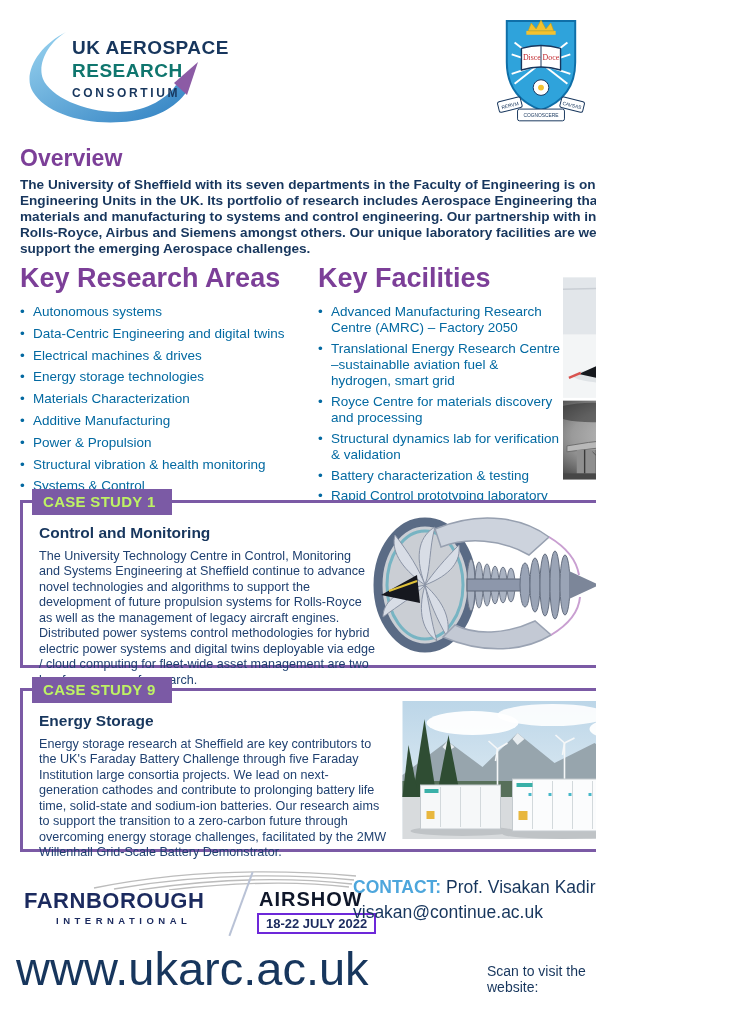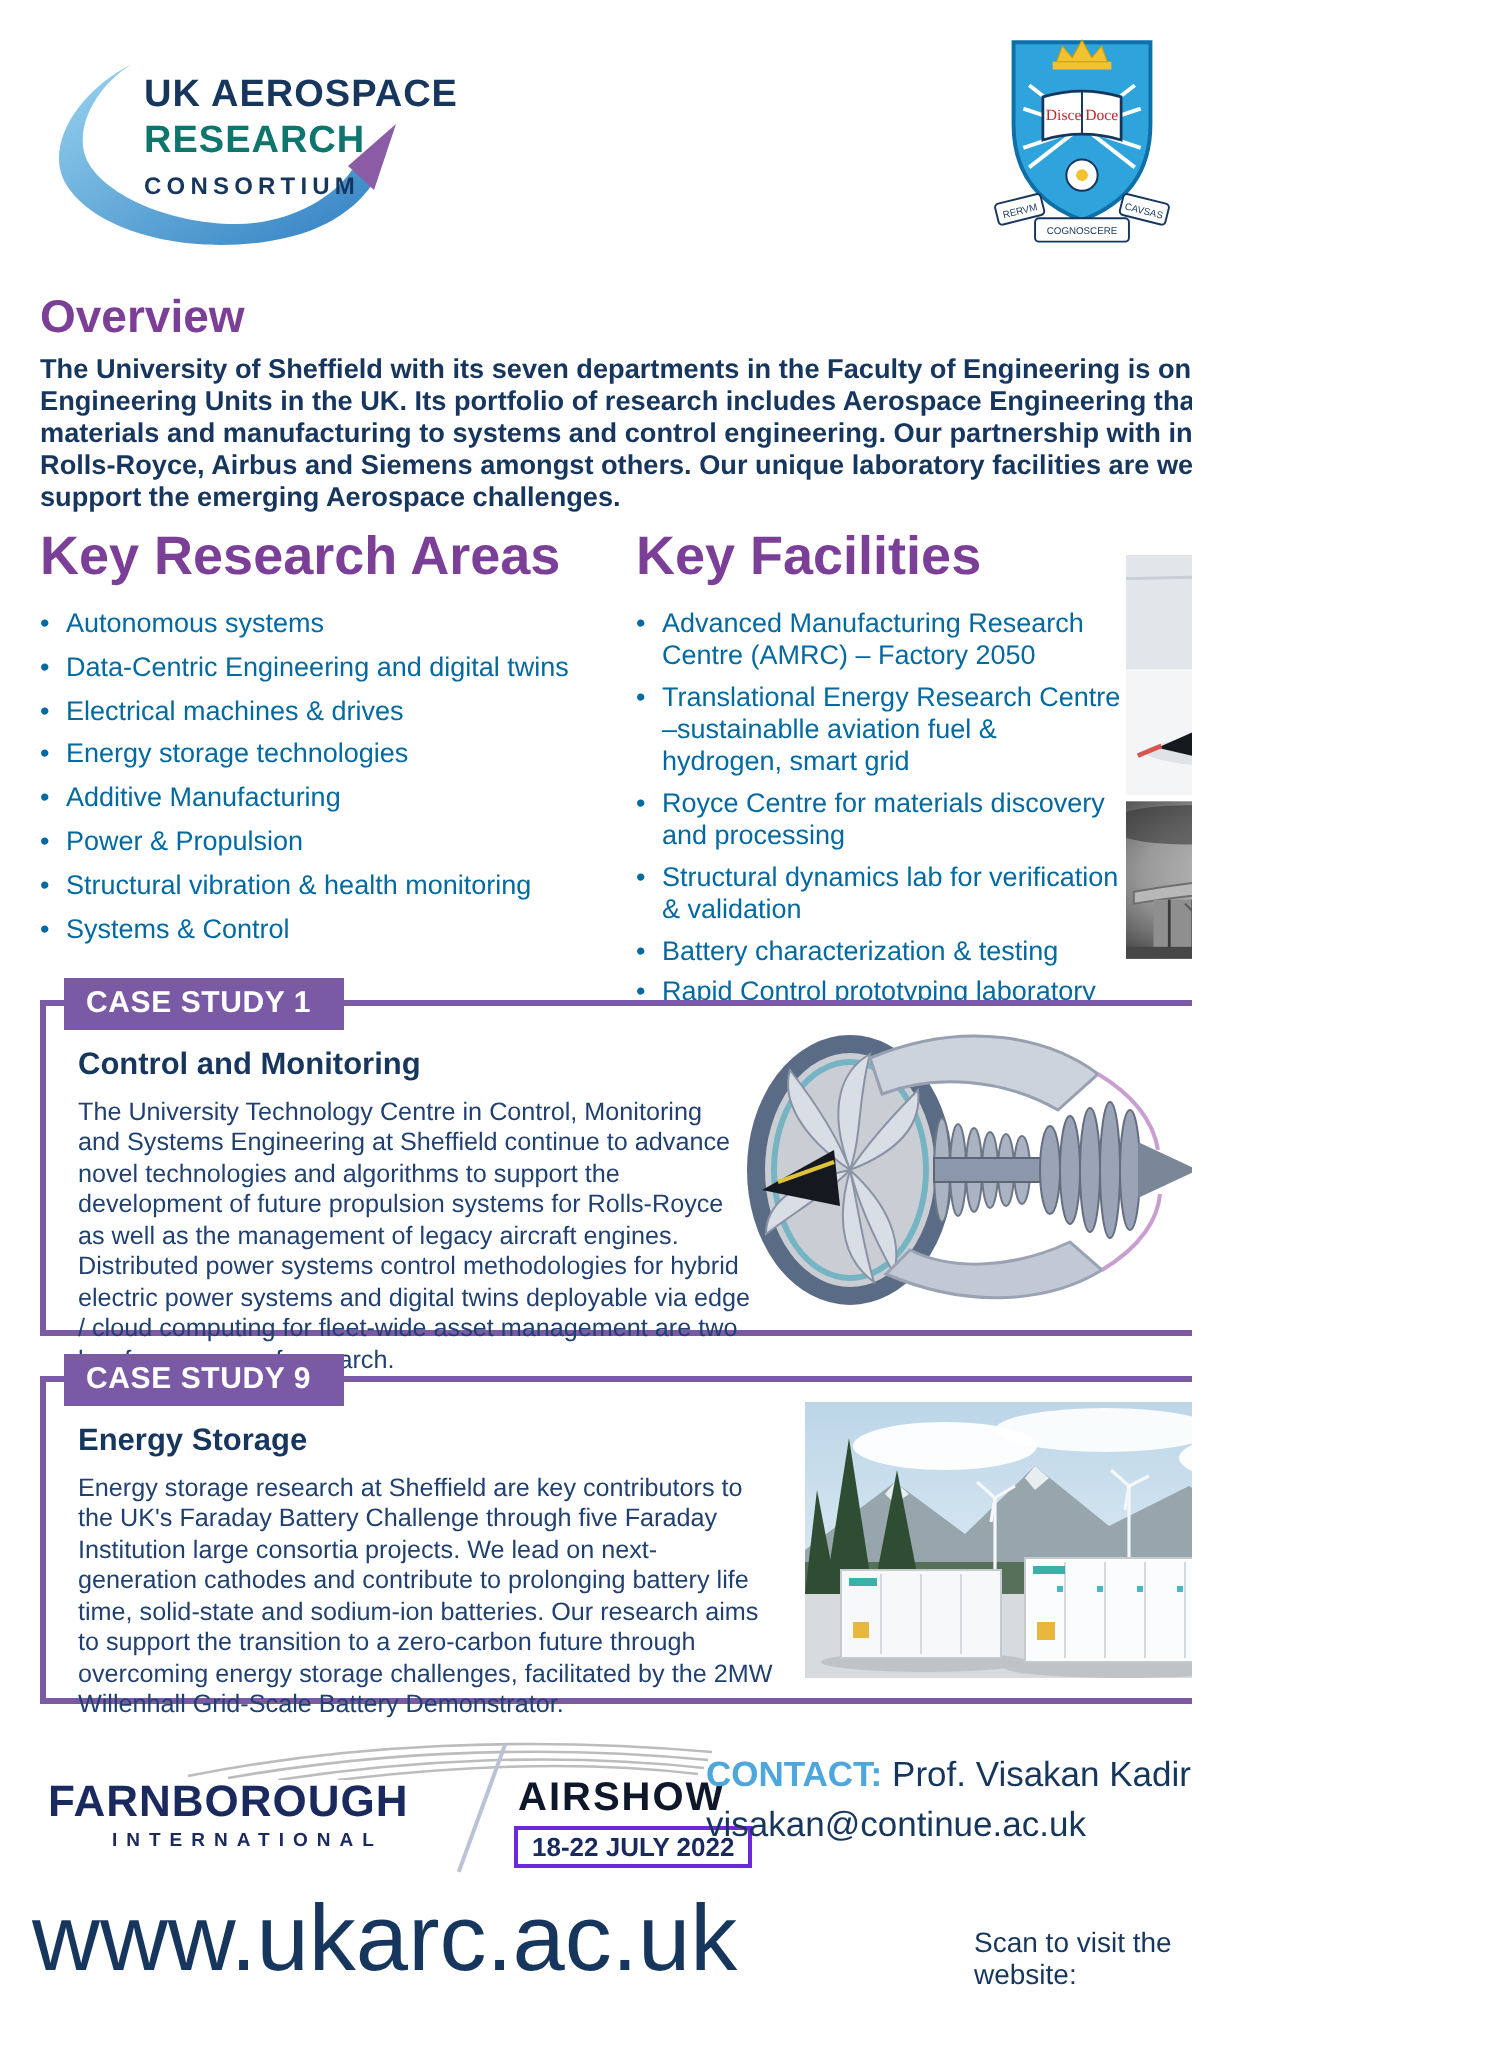--- a/index.html
+++ b/index.html
@@ -34,21 +34,21 @@
   .kf-list li{margin-bottom:4.5px;}
 
   .photos{position:absolute;left:563px;top:277px;width:179px;}
   .photos svg{display:block;}
   .photo2{margin-top:2px;}
 
   
   .case{position:absolute;left:20px;width:705px;background:#fff;border:3px solid #7B5AA5;}
   .case1{top:500px;height:162px;}
   .case2{top:688px;height:158px;}
-  .cs-tag{position:absolute;left:9px;top:-14px;background:#7B5AA5;color:#ffffff;font-weight:bold;
+  .cs-tag{position:absolute;left:9px;top:-14px;background:#7B5AA5;color:#bef264;font-weight:bold;
           font-size:15px;letter-spacing:.3px;padding:4px 16px 5px 11px;}
   .cs-title{position:absolute;left:16px;top:21px;color:#17365D;font-weight:bold;font-size:15.5px;}
   .cs-body{position:absolute;left:16px;top:46px;width:336px;color:#1F4070;font-size:12.6px;line-height:1.23;}
   .case2 .cs-body{width:348px;}
   .engine-wrap{position:absolute;left:350px;top:2px;width:235px;height:158px;}
   .bat-wrap{position:absolute;left:378px;top:10px;width:303px;height:138px;}
 
   
   .farn{position:absolute;left:24px;top:868px;width:345px;height:78px;}
   .farn-swoosh{position:absolute;left:60px;top:0;width:275px;height:22px;}
@@ -122,20 +122,21 @@
 
   <div class="h-purple ov-title">Overview</div>
   <div class="ov-body">The University of Sheffield with its seven departments in the Faculty of Engineering is one of the largest Engineering Units in the UK. Its portfolio of research includes Aerospace Engineering that ranges from materials and manufacturing to systems and control engineering. Our partnership with industries include Rolls-Royce, Airbus and Siemens amongst others. Our unique laboratory facilities are well positioned to support the emerging Aerospace challenges.</div>
 
   <div class="h-purple ra-title">Key Research Areas</div>
   <ul class="blist ra-list">
     <li>Autonomous systems</li>
     <li>Data-Centric Engineering and digital twins</li>
     <li>Electrical machines &amp; drives</li>
     <li>Energy storage technologies</li>
+    <li>Materials Characterization</li>
     <li>Additive Manufacturing</li>
     <li>Power &amp; Propulsion</li>
     <li>Structural vibration &amp; health monitoring</li>
     <li>Systems &amp; Control</li>
   </ul>
 
   <div class="h-purple kf-title">Key Facilities</div>
   <ul class="blist kf-list">
     <li>Advanced Manufacturing Research Centre (AMRC) – Factory 2050</li>
     <li>Translational Energy Research Centre –sustainablle aviation fuel &amp; hydrogen, smart grid</li>

